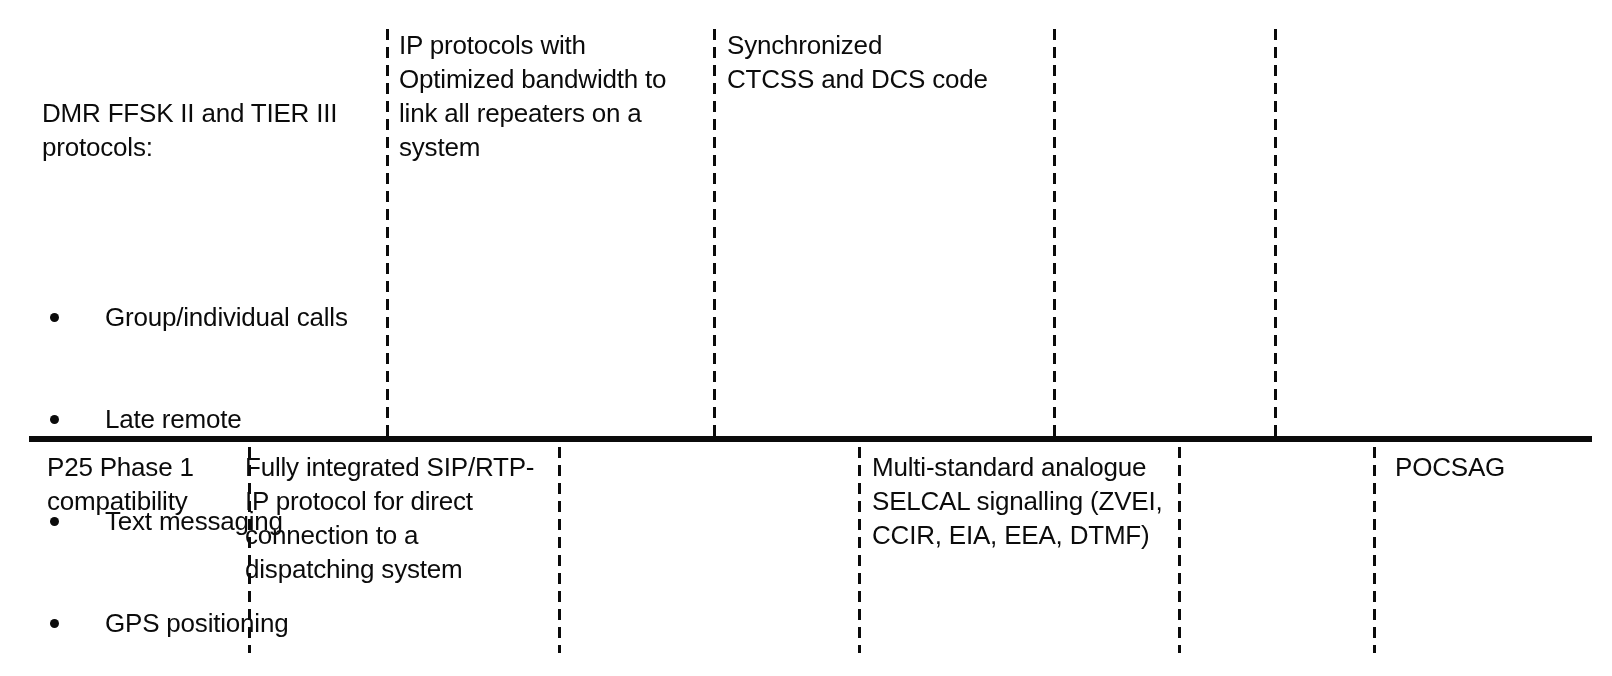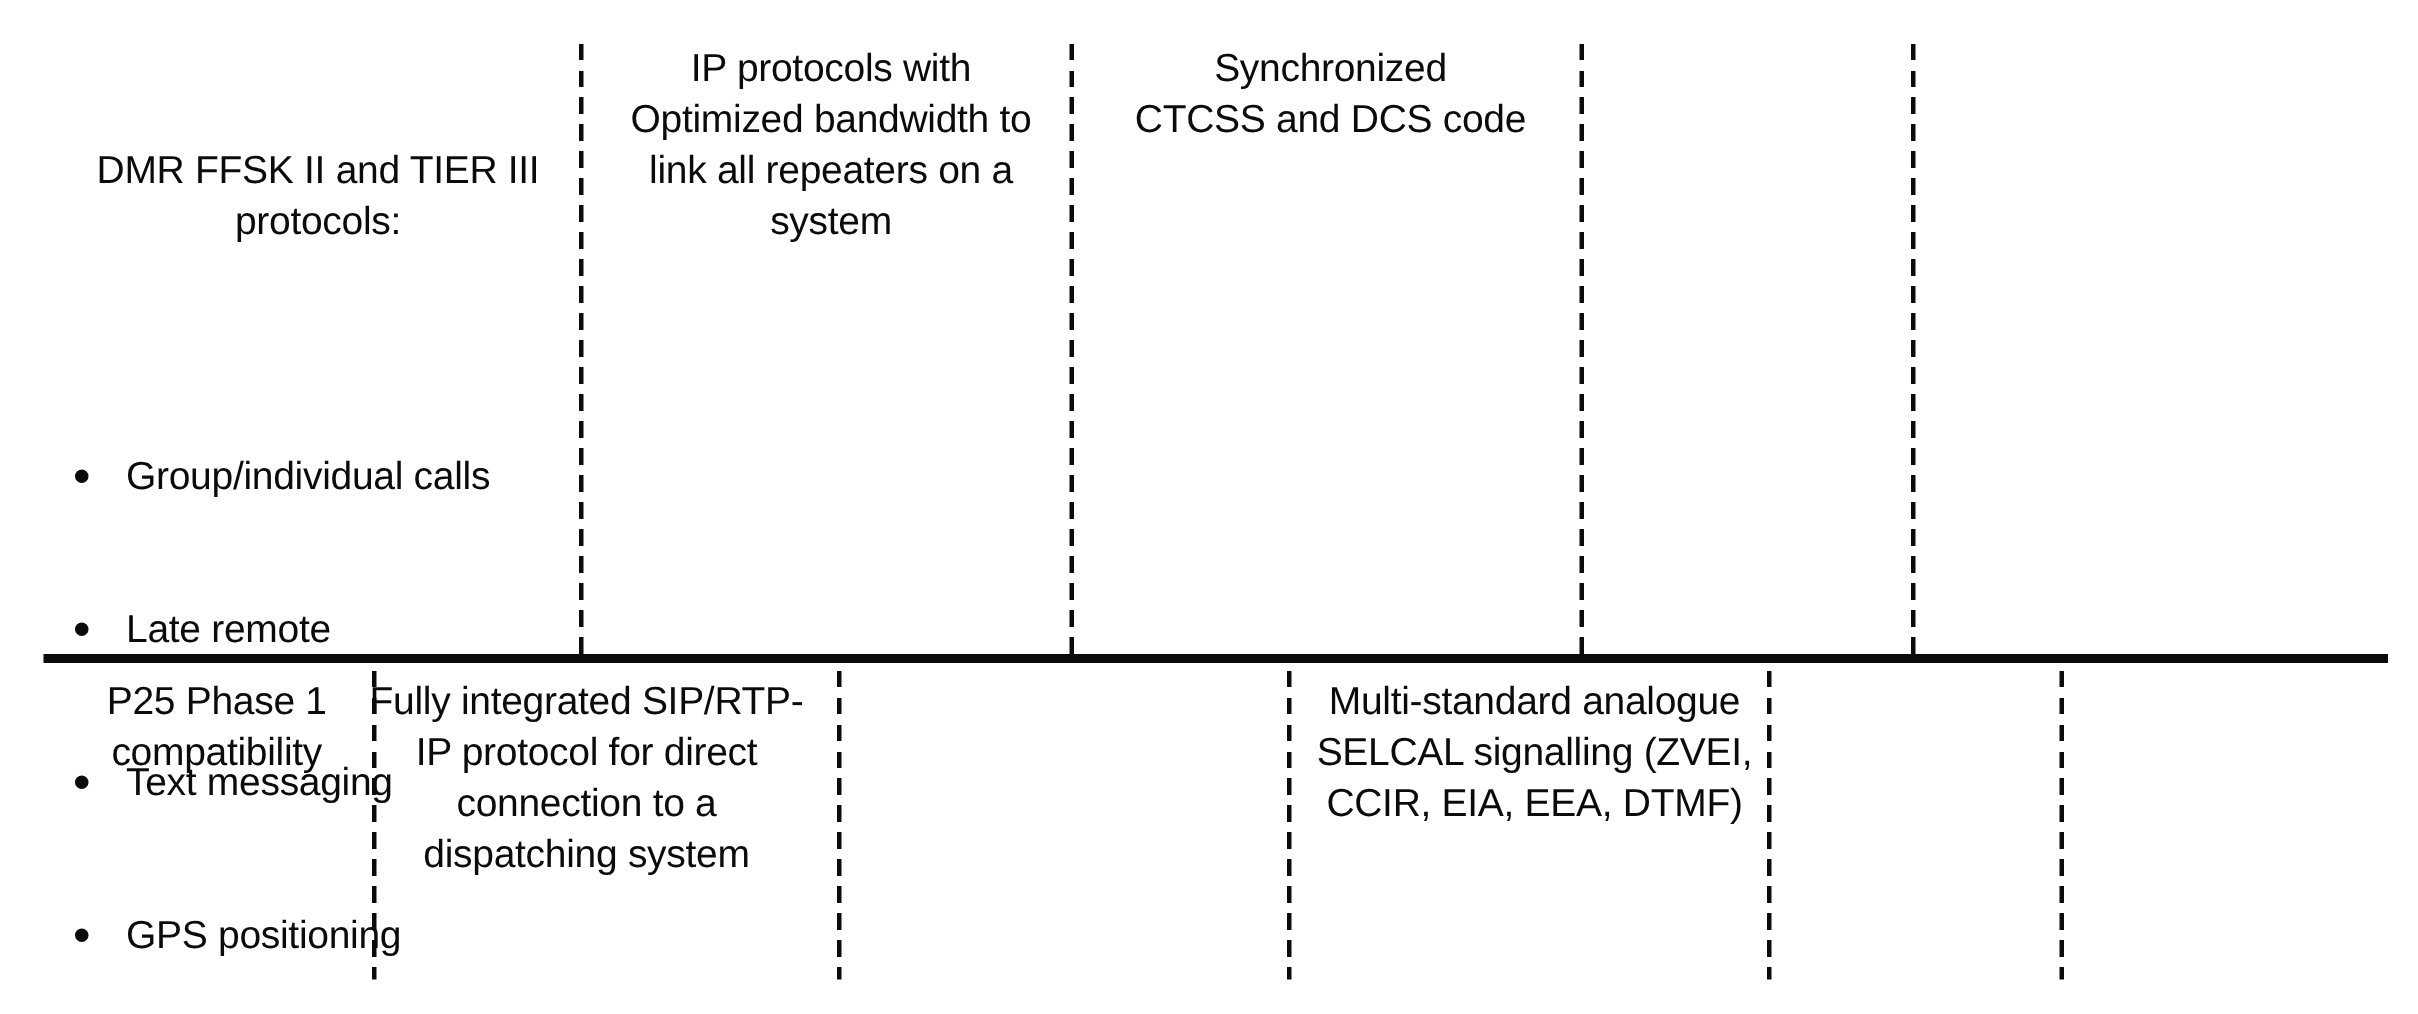--- a/index.html
+++ b/index.html
@@ -16,21 +16,20 @@
     font-family: "Liberation Sans", sans-serif;
     color: #0b0b0b;
   }
   .cell {
     position: absolute;
     font-size: 26px;
     line-height: 34px;
     letter-spacing: -0.2px;
     white-space: pre;
     color: #0b0b0b;
-    text-align: center;
   }
   .vsep {
     position: absolute;
     width: 3px;
     background: repeating-linear-gradient(
       to bottom,
       #0b0b0b 0px, #0b0b0b 11px,
       transparent 11px, transparent 18px
     );
   }
@@ -55,21 +54,21 @@
   }
   .dot {
     flex: none;
     width: 9px;
     height: 9px;
     border-radius: 50%;
     background: #0b0b0b;
     margin: 13px 0 0 8px;
   }
   .li-text {
-    margin-left: 25px;
+    margin-left: 46px;
     white-space: pre;
   }
 </style>
 </head>
 <body>
 
 <div class="page">
 
   <div class="cell" style="left:42px; top:28px; width:340px">
     <div>DMR FFSK II and TIER III
@@ -121,20 +120,21 @@
 IP protocol for direct
 connection to a
 dispatching system</div>
 
 
   <div class="cell" style="left:872px; top:450px; width:302px">Multi-standard analogue
 SELCAL signalling (ZVEI,
 CCIR, EIA, EEA, DTMF)</div>
 
 
+  <div class="cell" style="left:1395px; top:450px; width:210px">POCSAG</div>
 
   <div class="vsep bottom" style="left:248px"></div>
   <div class="vsep bottom" style="left:558px"></div>
   <div class="vsep bottom" style="left:858px"></div>
   <div class="vsep bottom" style="left:1178px"></div>
   <div class="vsep bottom" style="left:1373px"></div>
 
 </div>
 
 </body></html>

